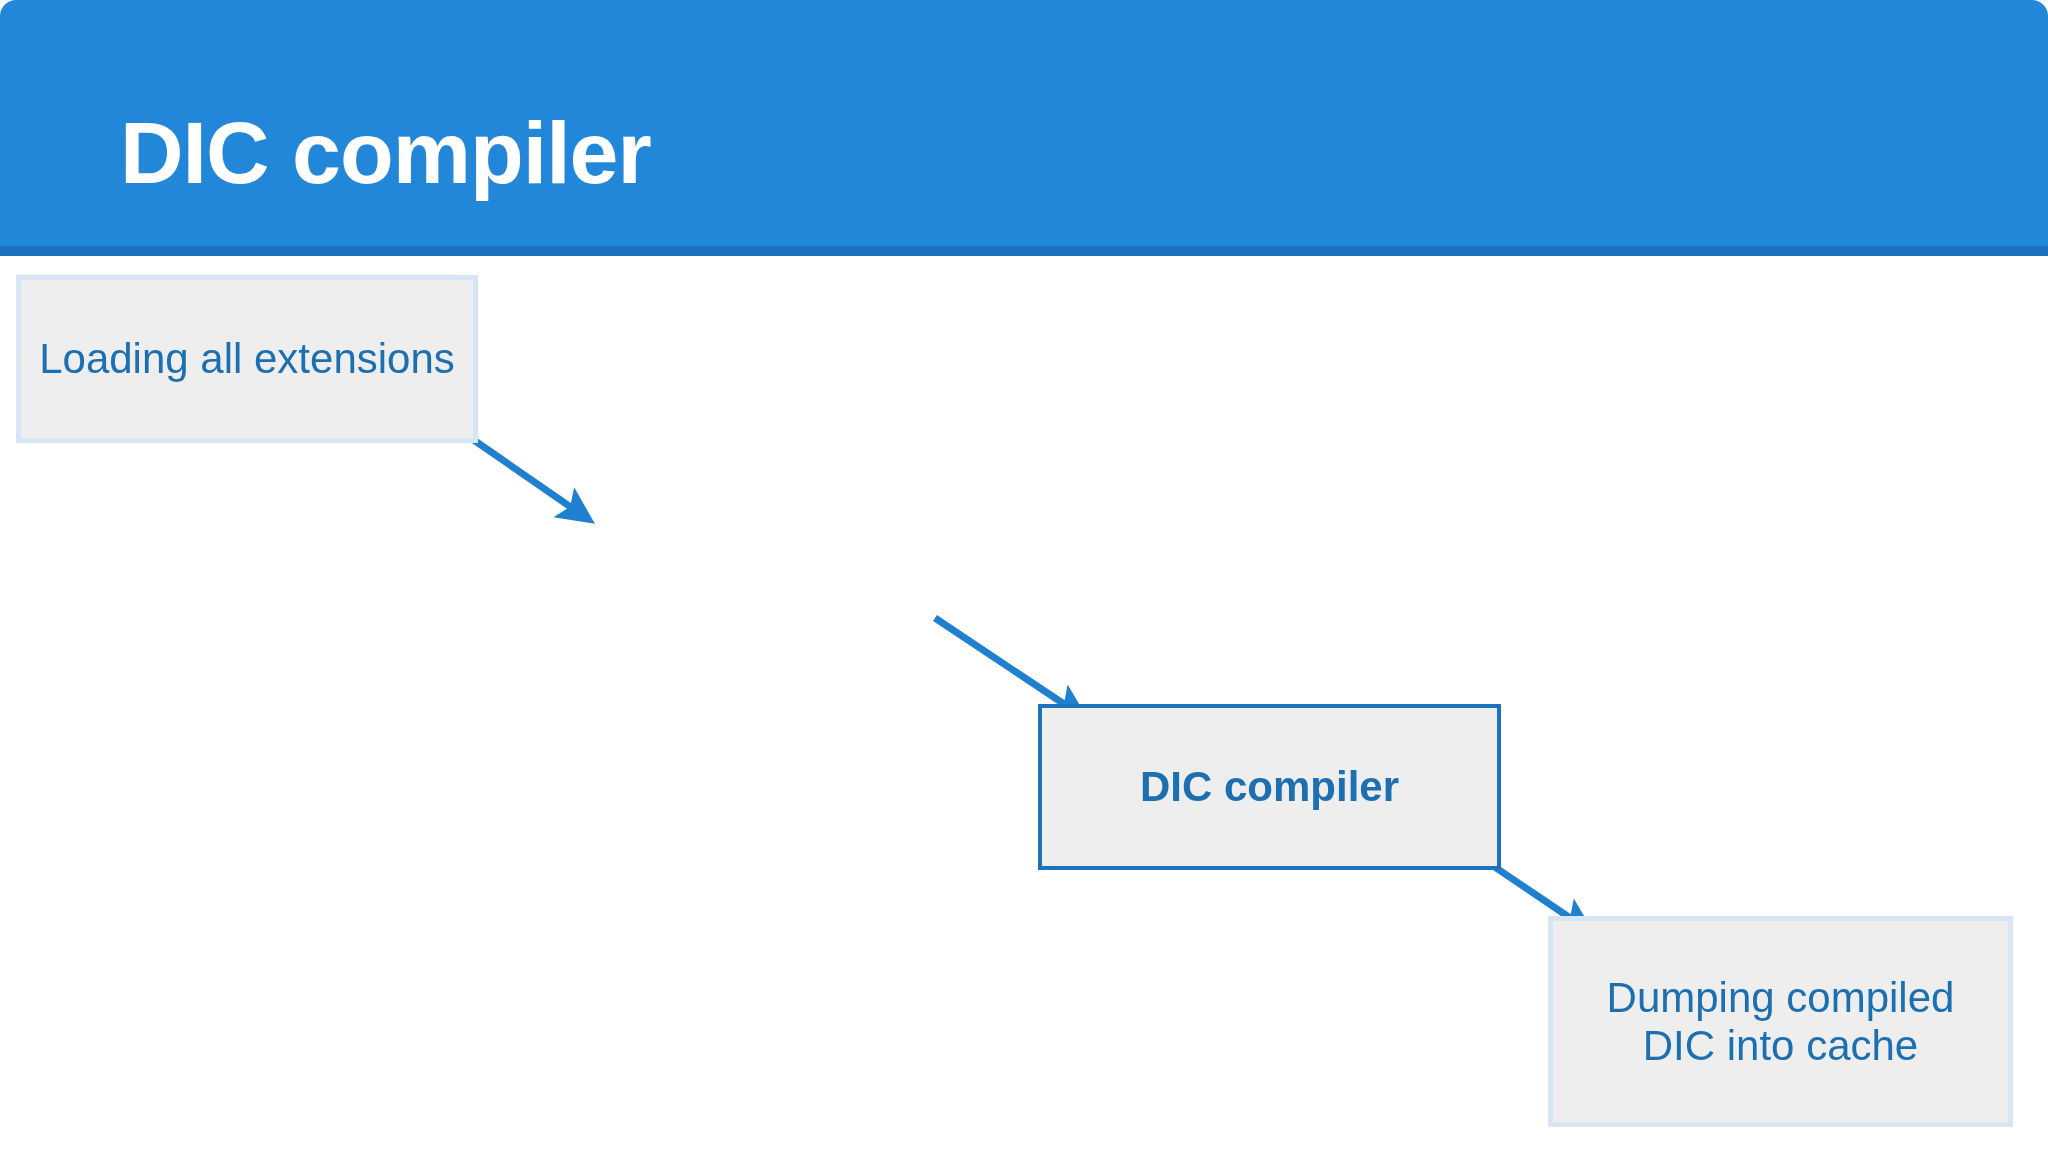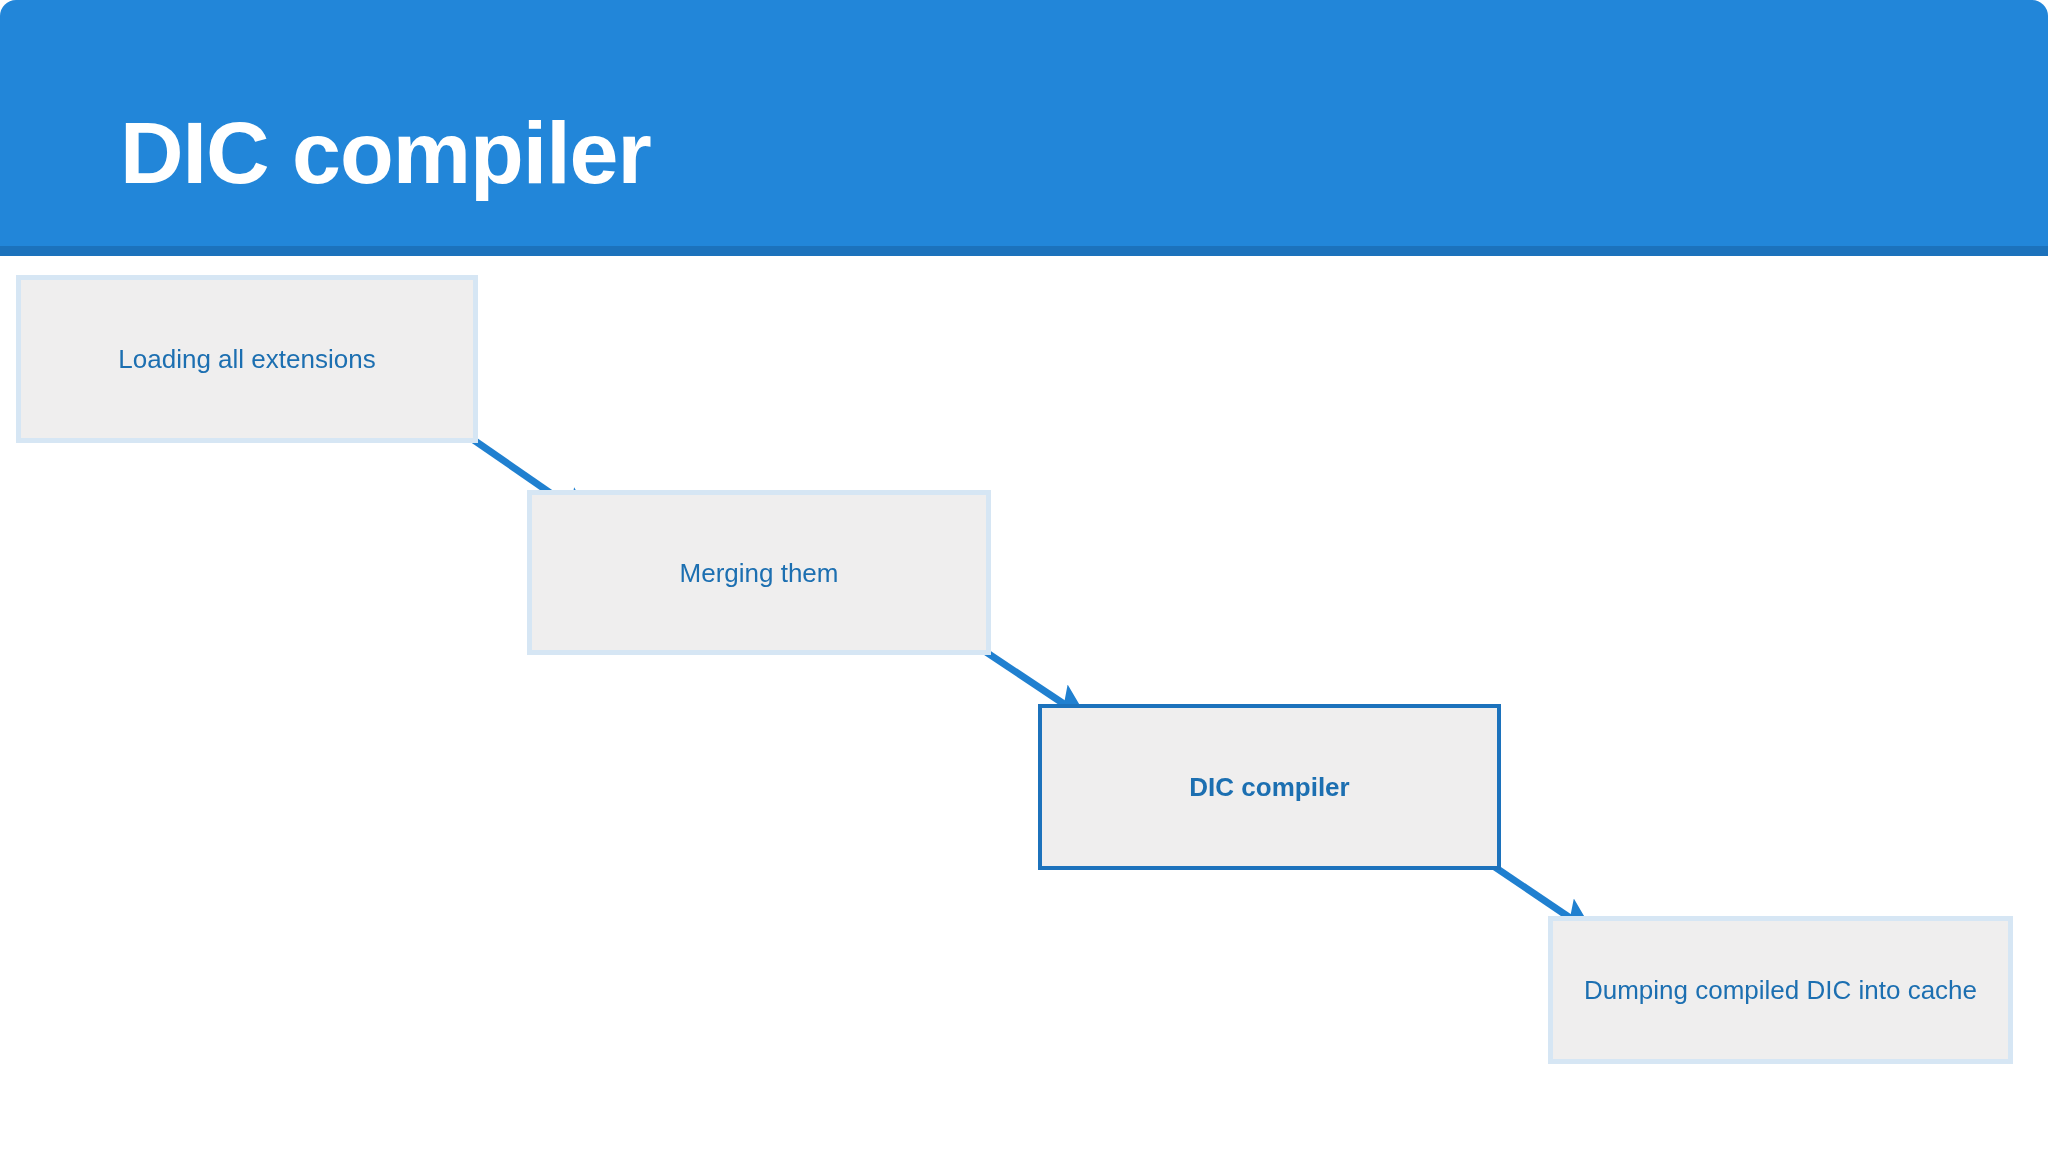--- a/index.html
+++ b/index.html
@@ -49,41 +49,41 @@
   
   .flow-box {
     position: absolute;
     box-sizing: border-box;
     background: #EFEEEE;
     display: flex;
     align-items: center;
     justify-content: center;
     text-align: center;
     color: #1C6FB1;
-    font-size: 26px;
+    font-size: 42px;
     line-height: 48px;
     padding: 6px 18px;
   }
   .flow-box.soft {
     border: 5px solid #D6E6F4;
   }
   .flow-box.strong {
     border: 4px solid #1C72BC;
     font-weight: bold;
     color: #1C6FB1;
   }
   .flow-box .label {
     display: block;
     width: 100%;
   }
 
   #box-loading   { left: 16px;   top: 275px; width: 462px; height: 168px; }
   #box-merging   { left: 527px;  top: 490px; width: 464px; height: 165px; }
   #box-dic       { left: 1038px; top: 704px; width: 463px; height: 166px; }
-  #box-dumping   { left: 1548px; top: 916px; width: 465px; height: 148px; }
+  #box-dumping   { left: 1548px; top: 916px; width: 465px; height: 211px; }
 
   
   #arrow-layer {
     position: absolute;
     left: 0;
     top: 0;
     width: 2048px;
     height: 1152px;
     pointer-events: none;
   }
@@ -108,23 +108,20 @@
 
     <line x1="935" y1="618" x2="1082" y2="716" stroke="#2080D0" stroke-width="7" marker-end="url(#arrowhead)"></line>
 
     <line x1="1440" y1="830" x2="1588" y2="930" stroke="#2080D0" stroke-width="7" marker-end="url(#arrowhead)"></line>
   </svg>
 
   <div id="box-loading" class="flow-box soft">
     <span class="label">Loading all extensions</span>
   </div>
 
-  <div id="box-merging" class="flow-box soft">
-    <span class="label">Merging them</span>
-  </div>
 
   <div id="box-dic" class="flow-box strong">
     <span class="label">DIC compiler</span>
   </div>
 
   <div id="box-dumping" class="flow-box soft">
     <span class="label">Dumping compiled DIC into cache</span>
   </div>
 
 </div>

